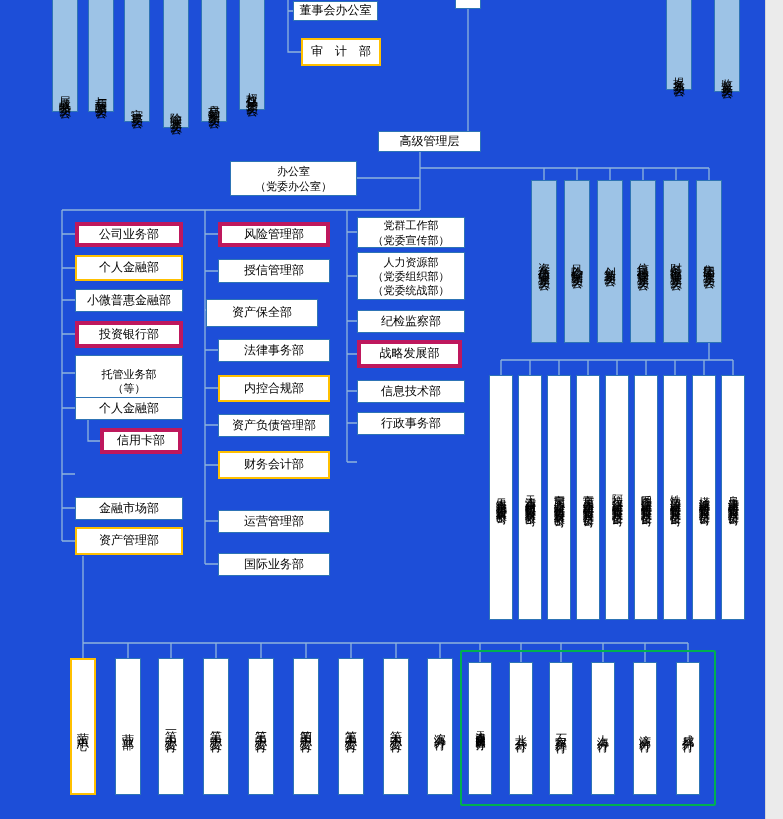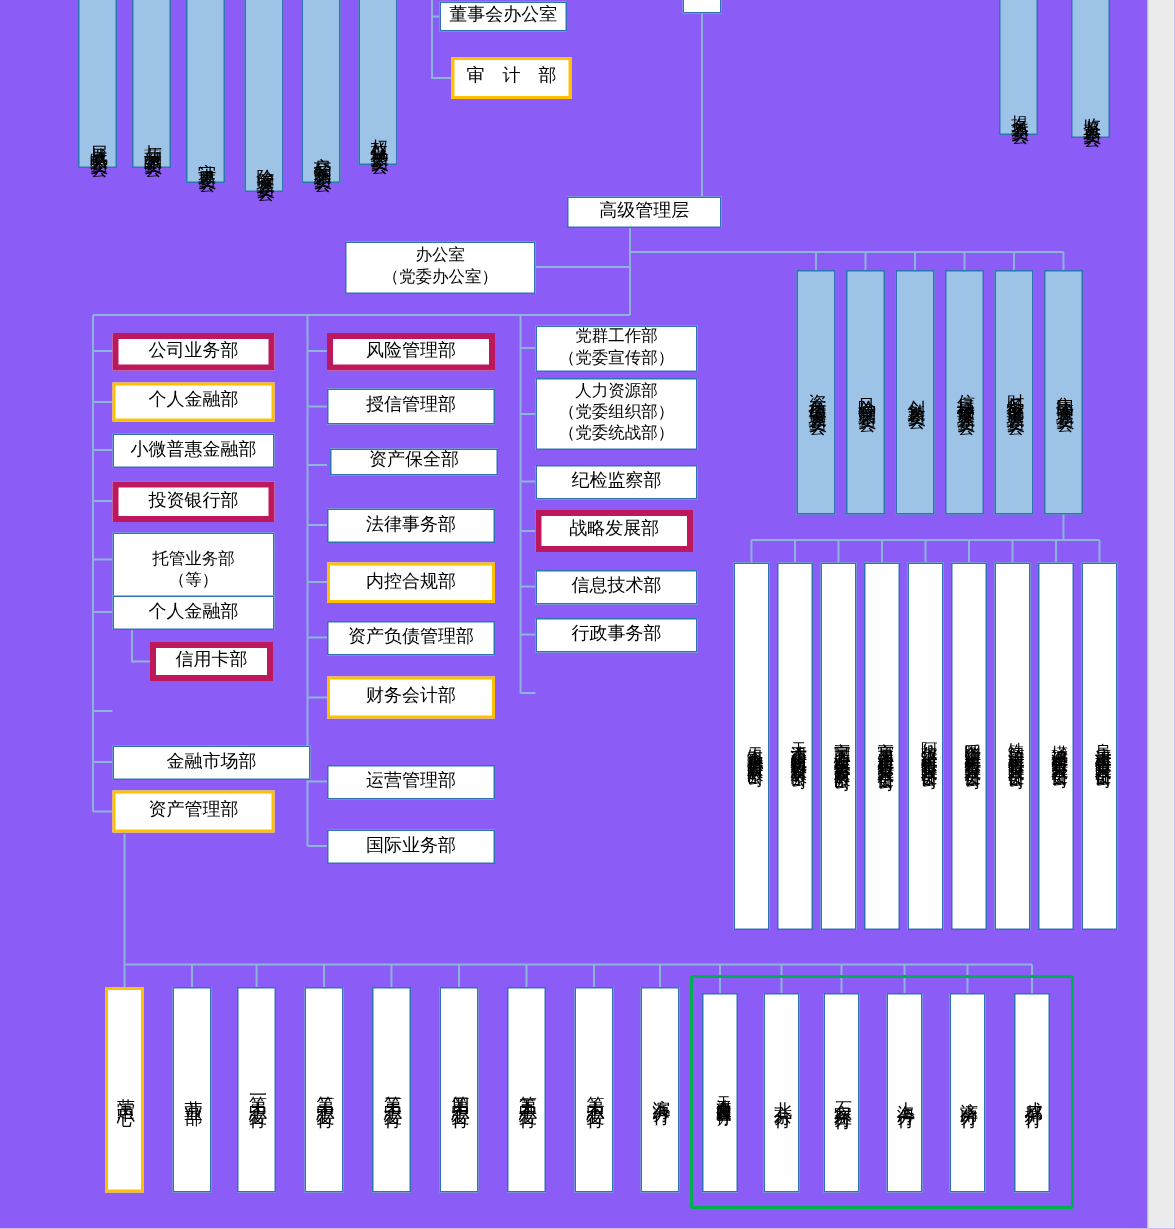--- a/index.html
+++ b/index.html
@@ -1,17 +1,17 @@
 <!DOCTYPE html>
 <html><head>
 <meta charset="utf-8">
 <style>
   html,body{margin:0;padding:0;background:#fff;}
-  .stage{position:relative;width:783px;height:819px;background:#8b5cf6;overflow:hidden;
-         font-family:Liberation Mono, monospace;color:#000;}
+  .stage{position:relative;width:783px;height:819px;background:#1d4ed8;overflow:hidden;
+         font-family:Liberation Serif, serif;color:#000;}
   svg.lines{position:absolute;left:0;top:0;}
   .box{position:absolute;box-sizing:border-box;border:1px solid #2E74B5;background:#fff;
        display:flex;align-items:center;justify-content:center;text-align:center;
        font-size:12px;line-height:1.3;}
   .box span{white-space:pre-line;}
   .blue{background:#9DC3E6;}
   .red{border:4px solid #be185d;}
   .yellow{border:2px solid #FFC000;}
   .multi{font-size:11px;}
   .vbox span{writing-mode:vertical-rl;text-orientation:upright;letter-spacing:2px;
@@ -135,34 +135,34 @@
   <div class="box multi" style="left:75px;top:355px;width:108px;height:52px">
       <span>托管业务部
 （等）</span>
     </div>
   <div class="box" style="left:75px;top:397px;width:108px;height:23px">
       <span>个人金融部</span>
     </div>
   <div class="box red" style="left:100px;top:428px;width:82px;height:26px">
       <span>信用卡部</span>
     </div>
-  <div class="box" style="left:75px;top:497px;width:132px;height:23px">
+  <div class="box" style="left:75px;top:497px;width:108px;height:23px">
       <span>金融市场部</span>
     </div>
   <div class="box yellow" style="left:75px;top:527px;width:108px;height:28px">
       <span>资产管理部</span>
     </div>
 
   <div class="box red" style="left:218px;top:222px;width:112px;height:25px">
       <span>风险管理部</span>
     </div>
   <div class="box" style="left:218px;top:259px;width:112px;height:24px">
       <span>授信管理部</span>
     </div>
-  <div class="box" style="left:220px;top:299px;width:112px;height:18px">
+  <div class="box" style="left:206px;top:299px;width:112px;height:28px">
       <span>资产保全部</span>
     </div>
   <div class="box" style="left:218px;top:339px;width:112px;height:23px">
       <span>法律事务部</span>
     </div>
   <div class="box yellow" style="left:218px;top:375px;width:112px;height:27px">
       <span>内控合规部</span>
     </div>
   <div class="box" style="left:218px;top:414px;width:112px;height:23px">
       <span>资产负债管理部</span>

